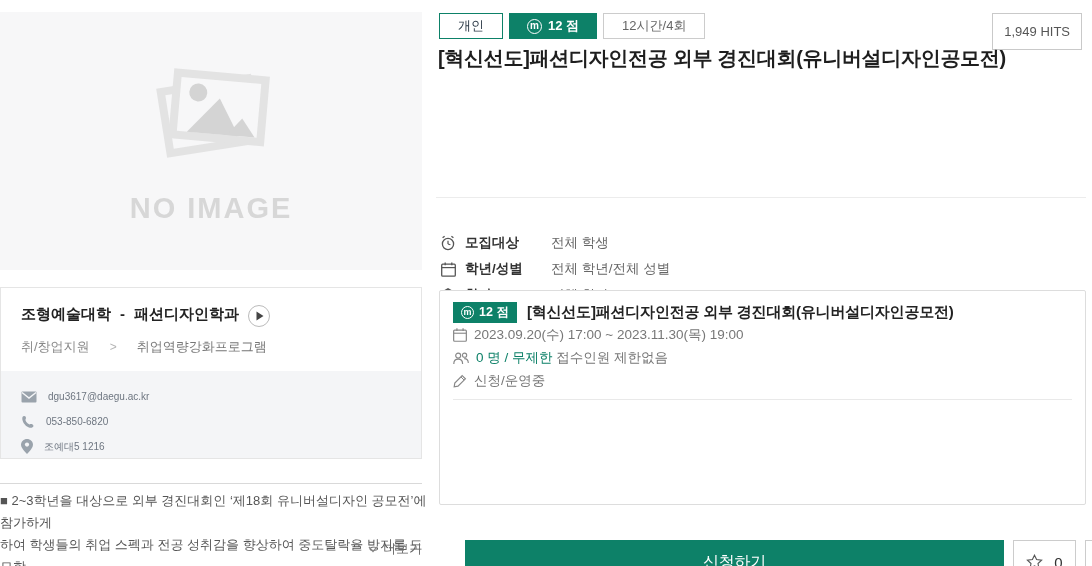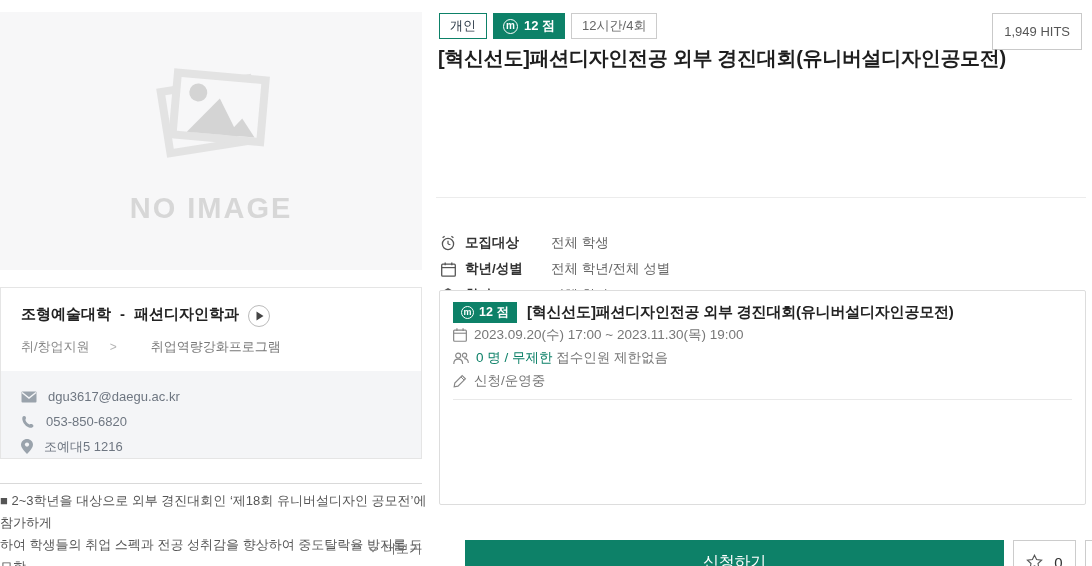--- a/index.html
+++ b/index.html
@@ -20,38 +20,38 @@
     border:1px solid #e5e5e5; background:#fff; }
   .org-head { padding:17px 20px 14px 20px; }
   .org-line1 { display:flex; gap:9px; font-size:15px;
     font-weight:bold; color:#222; }
   .play-btn { width:22px; height:22px; border:1px solid #bbb; border-radius:50%;
     background:#fff; display:flex; align-items:center; justify-content:center;
     cursor:pointer; flex:0 0 auto; }
   .org-line2 { margin-top:11px; font-size:13px; color:#888;
     display:flex; align-items:center; gap:20px; font-weight:normal; }
   .org-line2 .chev { color:#b5b5b5; font-size:12px; }
-  .org-line2 .prog { margin-left:14px; color:#777; }
+  .org-line2 .prog { color:#777; }
   .org-contacts { position:absolute; left:0; bottom:0; width:420px; height:87px;
     background:#f4f5f7; padding:13px 20px 0 20px; }
-  .contact-row { display:flex; align-items:center; gap:11px; font-size:13px;
+  .contact-row { display:flex; align-items:center; gap:11px; font-size:10px;
     color:#6e7681; height:25px; }
 
   .left-divider { position:absolute; left:0; top:483px; width:422px;
     border-top:1px solid #d9d9d9; }
   .description { position:absolute; left:0; top:490px; width:430px;
     font-size:13px; line-height:22px; color:#555; }
   .more-link { position:absolute; left:0; top:540px; width:422px;
     text-align:right; font-size:13px; color:#666; cursor:pointer;
     display:flex; justify-content:flex-end; align-items:center; gap:5px; }
 
   
   .badges-row { position:absolute; left:439px; top:13px; display:flex;
     gap:6px; align-items:stretch; }
-  .badge { font-size:13px; padding:3px 10px; display:flex; align-items:center;
+  .badge { font-size:13px; padding:3px 18px; display:flex; align-items:center;
     gap:6px; background:#fff; }
   .badge-type { border:1px solid var(--accent); color:#2c3a47; }
   .badge-points { background:var(--accent); color:#fff; font-weight:bold; }
   .badge-duration { border:1px solid #ccc; color:#666; }
   .m-circle { width:15px; height:15px; border:1px solid #fff; border-radius:50%;
     font-size:10px; line-height:1; display:flex; align-items:center;
     justify-content:center; font-weight:bold; }
   .hits-badge { position:absolute; right:10px; top:13px; border:1px solid #c9c9c9;
     color:#555; font-size:13px; padding:10px 11px; background:#fff; }
 

